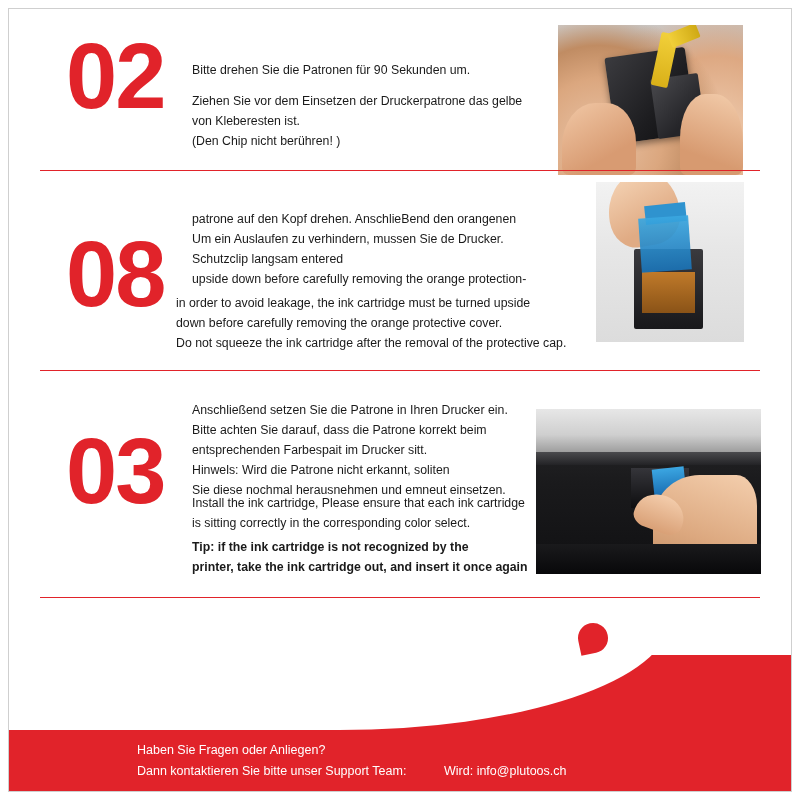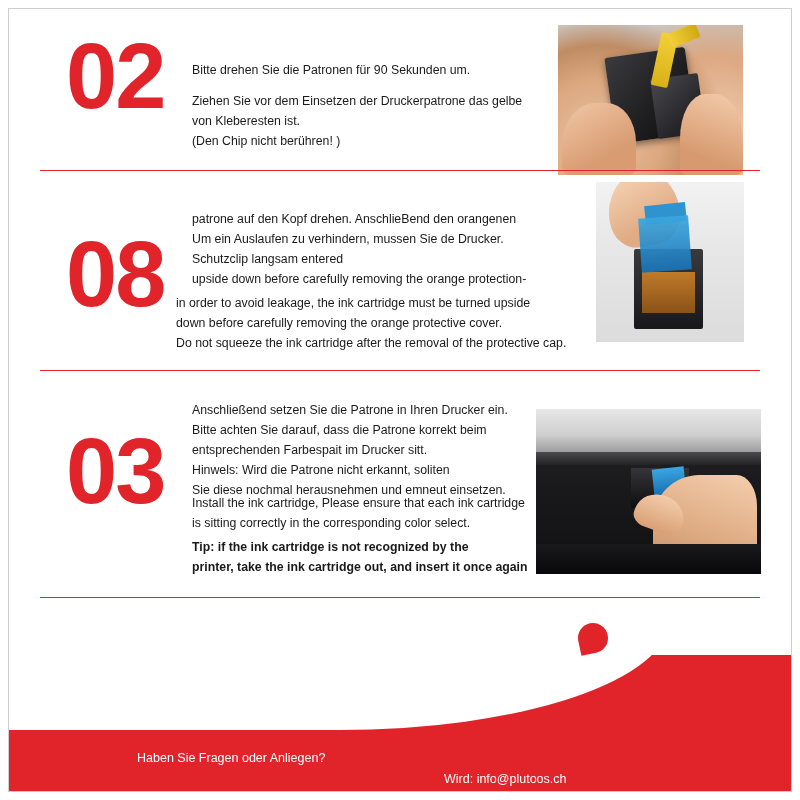--- a/index.html
+++ b/index.html
@@ -245,21 +245,20 @@
     width: 30px; height: 30px;
     background: #e1232a;
     border-radius: 50% 50% 50% 0;
     transform: rotate(-12deg);
   }
   .footer-line {
     position: absolute;
     color: #ffffff;
     font-size: 12.5px;
     font-family: "Liberation Sans", sans-serif;
-    margin-top: 8px;
   }
   #footer-l1 { left: 137px; top: 143px; }
   #footer-l2 { left: 137px; top: 164px; }
   #footer-email { left: 444px; top: 164px; }
 </style>
 </head>
 <body>
 
 <div id="page">
 
@@ -332,16 +331,17 @@
   </div>
 
   <div id="footer-divider"></div>
 
   <div id="brand-wrap">
     <div id="red-swoosh"></div>
     <div id="white-arc"></div>
     <div id="brand-dot"></div>
 
     <div class="footer-line" id="footer-l1">Haben Sie Fragen oder Anliegen?</div>
+    <div class="footer-line" id="footer-l2">Dann kontaktieren Sie bitte unser Support Team:</div>
     <div class="footer-line" id="footer-email">Wird: info@plutoos.ch</div>
   </div>
 
 </div>
 
 </body></html>

